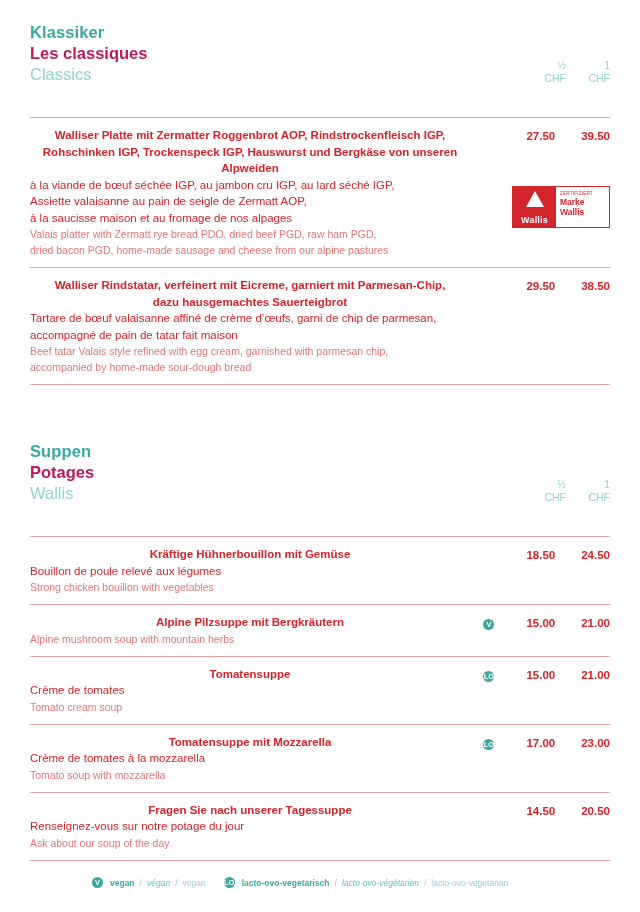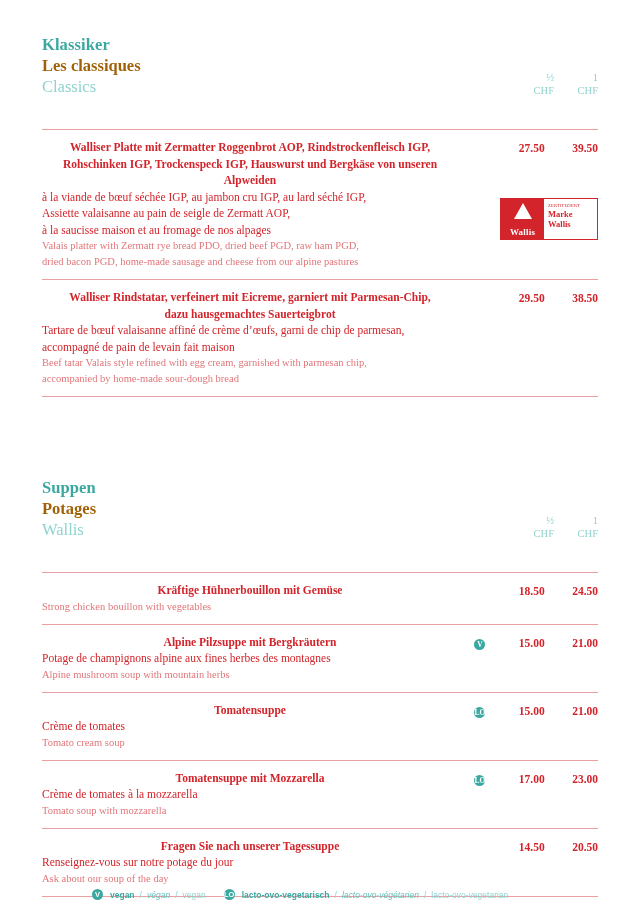--- a/index.html
+++ b/index.html
@@ -18,37 +18,36 @@
   .page {
     position: relative;
     width: 640px;
     height: 912px;
     box-sizing: border-box;
     padding: 0 30px;
   }
 
   
   .section {
-    margin: 12px;
-    font-family: Liberation Serif, serif;
+    margin: 0;
   }
   .section-head {
     padding-top: 22px;
   }
   .sec-title-de {
     font-size: 16.5px;
     font-weight: bold;
     color: #3aa8a0;
     letter-spacing: 0.1px;
     line-height: 21px;
   }
   .sec-title-fr {
     font-size: 16.5px;
     font-weight: bold;
-    color: #a16207;
+    color: #be185d;
     line-height: 21px;
   }
   .sec-title-en {
     font-size: 16.5px;
     color: #8fd3cf;
     line-height: 21px;
     font-weight: normal;
   }
 
   
@@ -304,21 +303,21 @@
           </div>
         </div>
       </div>
 
       <div class="item">
         <div class="item-inner">
           <div class="desc">
             <div class="name">Walliser Rindstatar, verfeinert mit Eicreme, garniert mit Parmesan-Chip,</div>
             <div class="name">dazu hausgemachtes Sauerteigbrot</div>
             <div class="name-fr">Tartare de bœuf valaisanne affiné de crème d’œufs, garni de chip de parmesan,</div>
-            <div class="name-fr">accompagné de pain de levain fait maison</div>
+            <div class="name-fr">accompagné de pain de tatar fait maison</div>
             <div class="name-en">Beef tatar Valais style refined with egg cream, garnished with parmesan chip,</div>
             <div class="name-en">accompanied by home-made sour-dough bread</div>
           </div>
           <div class="prices">
             <span class="veg-mark"></span>
             <span class="price">29.50</span>
             <span class="price">38.50</span>
           </div>
         </div>
       </div>
@@ -347,35 +346,35 @@
         </div>
       </div>
     </div>
 
     <div class="items">
 
       <div class="item">
         <div class="item-inner">
           <div class="desc">
             <div class="name">Kräftige Hühnerbouillon mit Gemüse</div>
+            <div class="name-fr">Bouillon de poule relevé aux légumes</div>
             <div class="name-en">Strong chicken bouillon with vegetables</div>
           </div>
           <div class="prices">
             <span class="veg-mark"></span>
             <span class="price">18.50</span>
             <span class="price">24.50</span>
           </div>
         </div>
       </div>
 
       <div class="item">
         <div class="item-inner">
           <div class="desc">
             <div class="name">Alpine Pilzsuppe mit Bergkräutern</div>
-            <div class="name-fr">Potage de champignons alpine aux fines herbes des montagnes</div>
             <div class="name-en">Alpine mushroom soup with mountain herbs</div>
           </div>
           <div class="prices">
             <span class="veg-mark"><span class="badge">V</span></span>
             <span class="price">15.00</span>
             <span class="price">21.00</span>
           </div>
         </div>
       </div>
 

